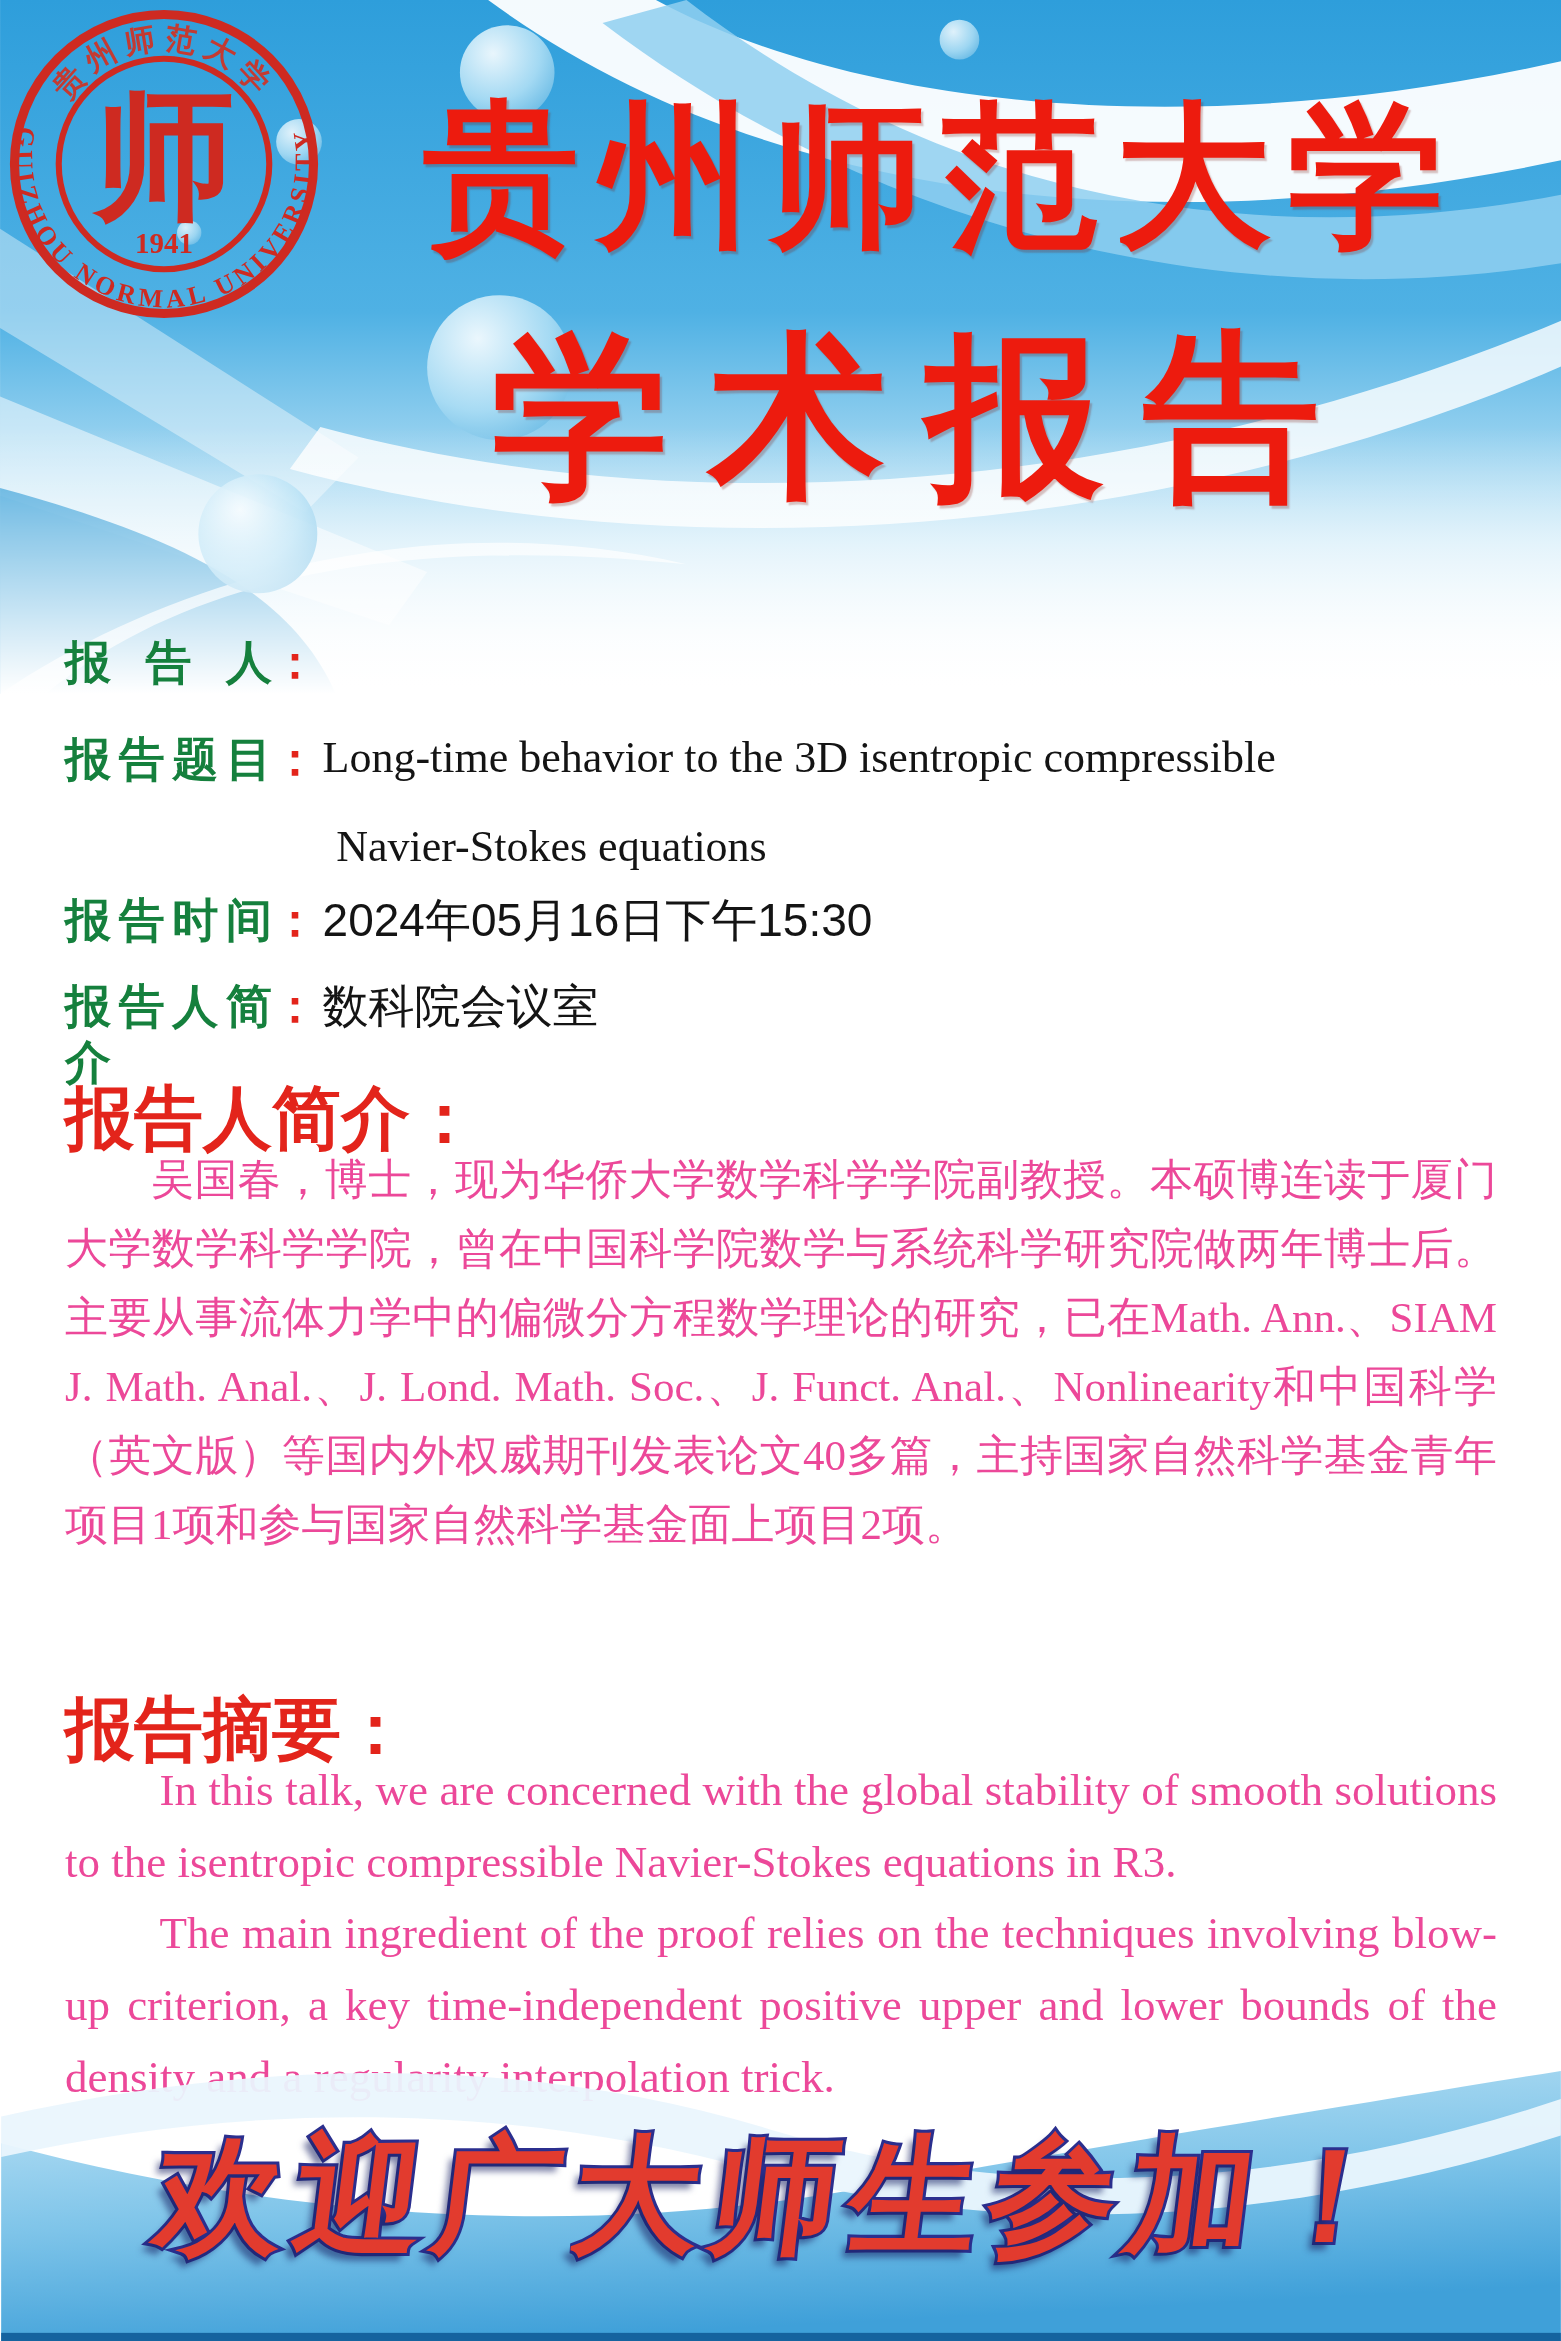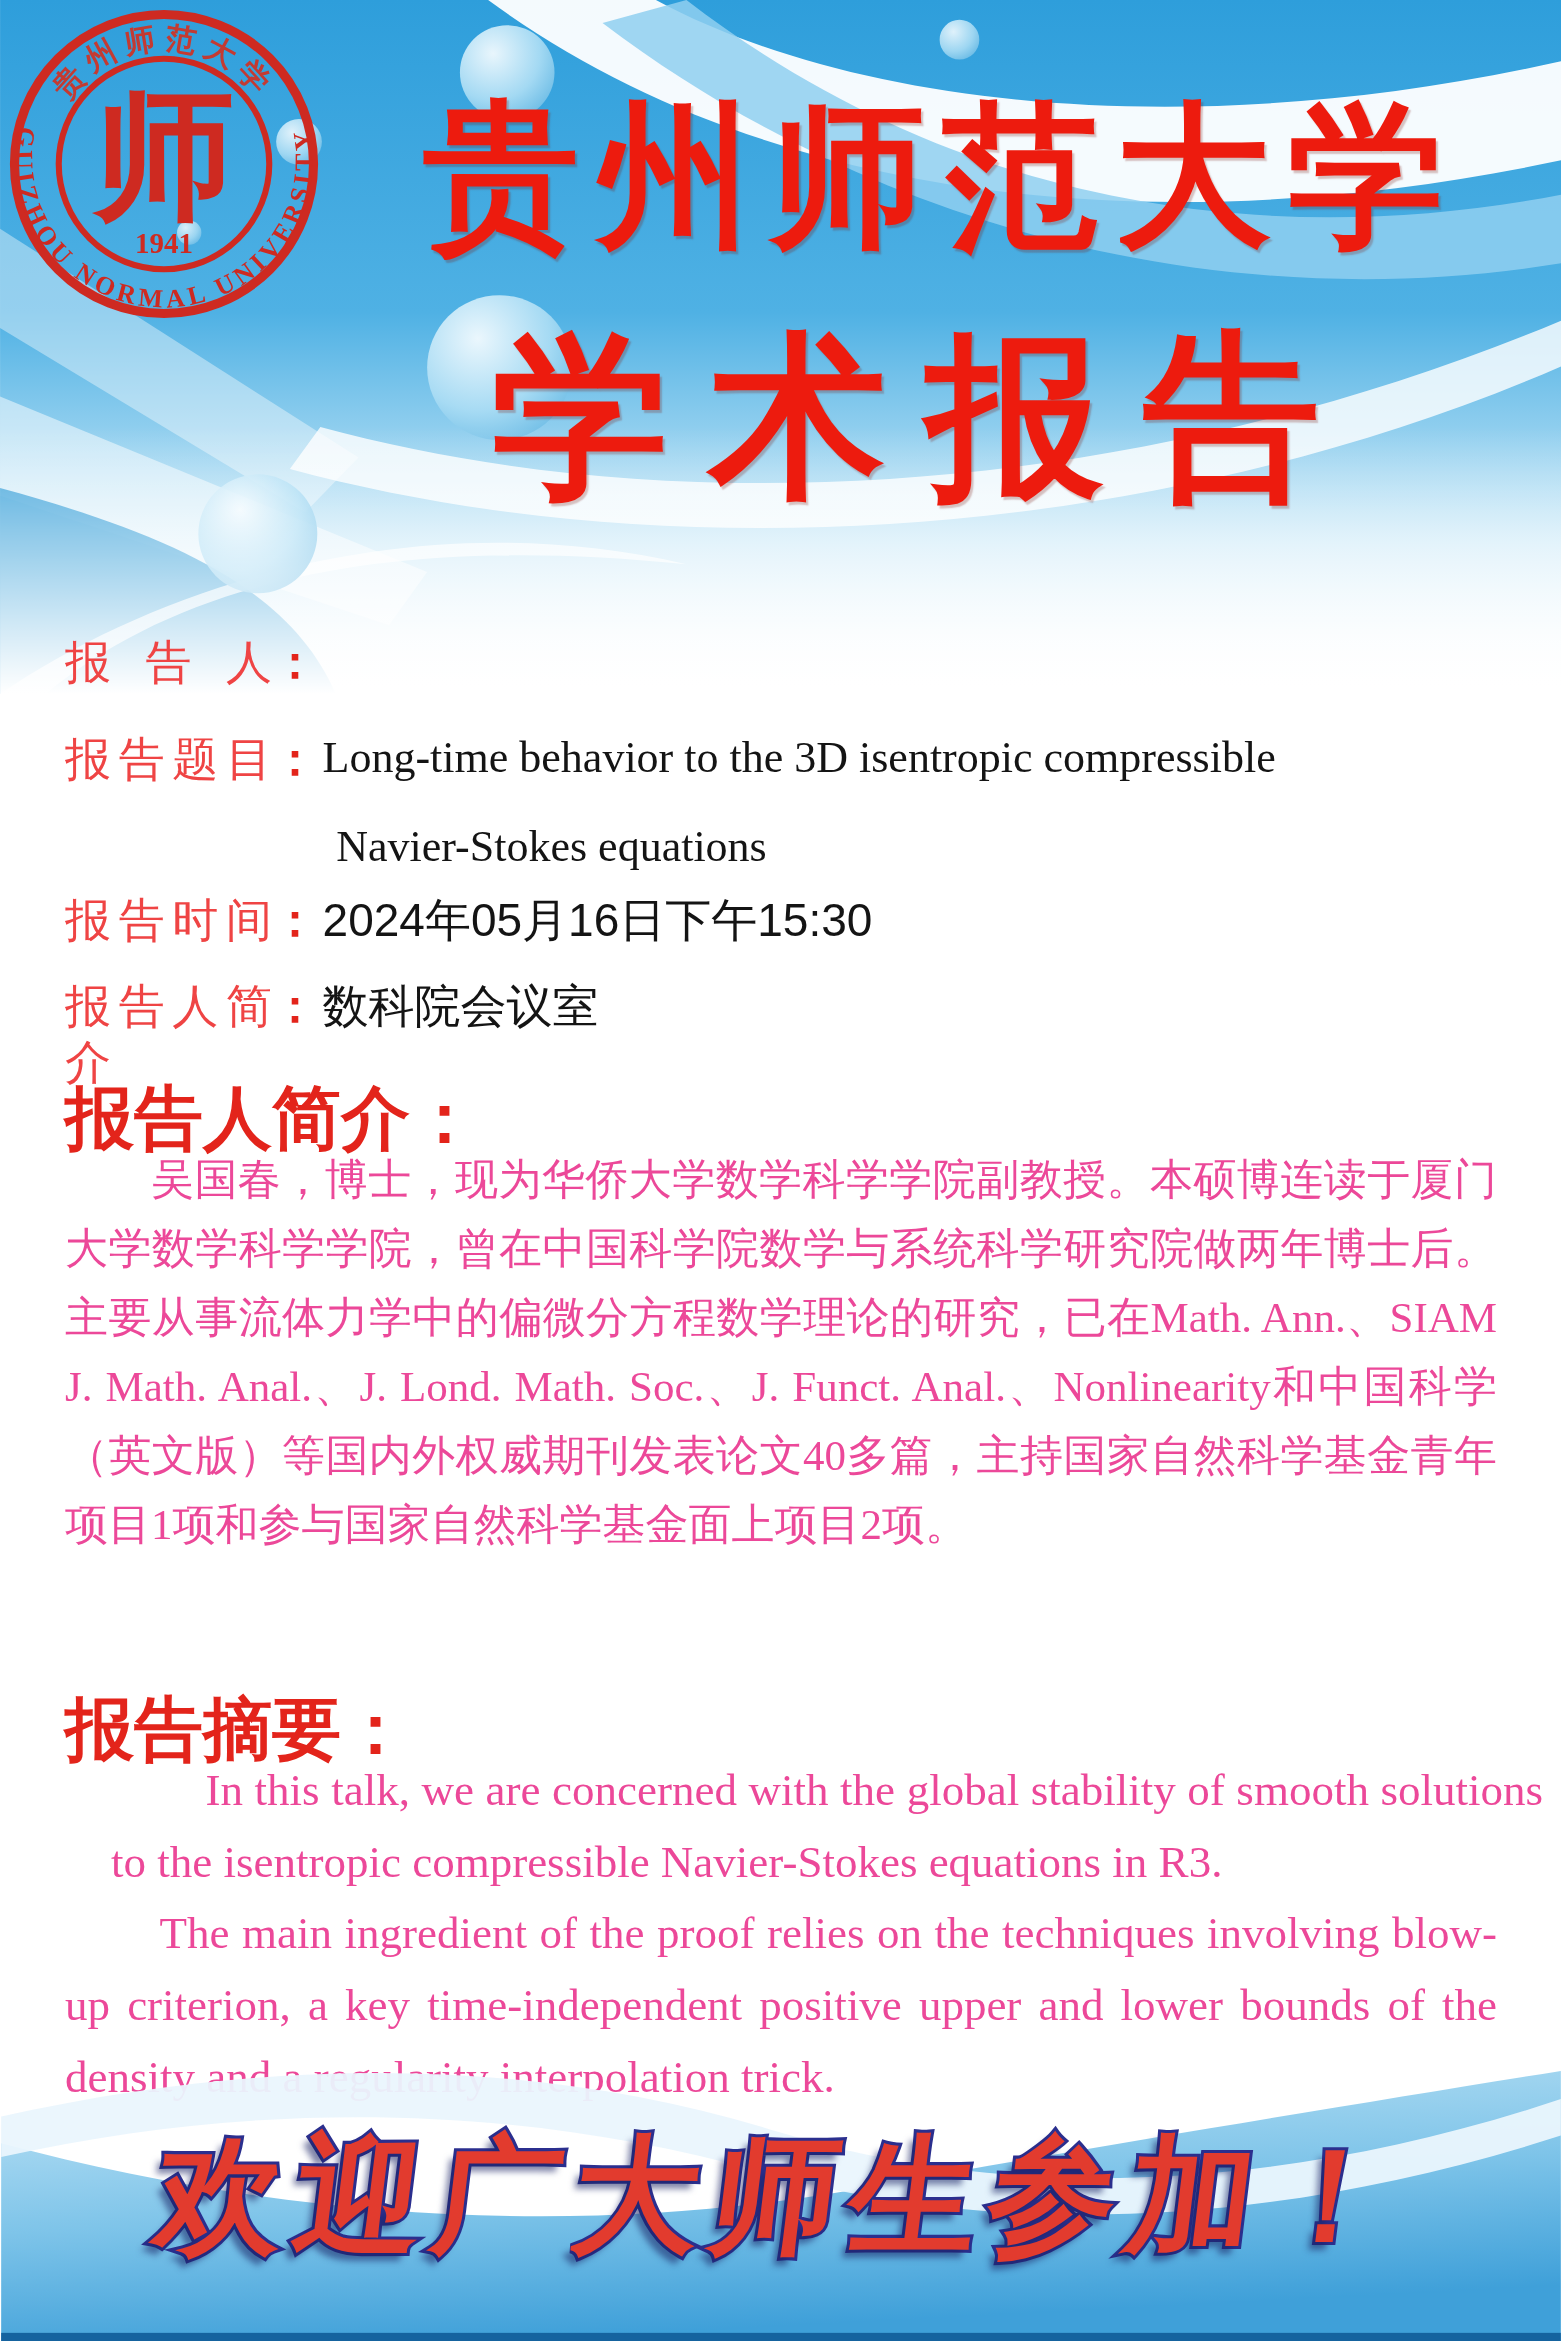--- a/index.html
+++ b/index.html
@@ -15,21 +15,21 @@
   .title-line{
     position:absolute;color:#ED1B0E;font-weight:900;line-height:1;
     white-space:nowrap;text-shadow:2.3px 3.1px 1.5px rgba(120,20,10,0.25);
     font-family:"Liberation Sans",sans-serif;
   }
   .title-1{top:98px;left:423px;font-size:156px;letter-spacing:17px;}
   .title-2{top:329px;left:467px;font-size:177px;letter-spacing:40px;margin-left:25px;}
   
   .info-row{position:absolute;left:65px;width:1432px;display:flex;align-items:flex-start;font-size:46px;line-height:1.22;}
   .info-label{
-    display:inline-block;width:207px;color:#ef4444;font-weight:400;
+    display:inline-block;width:207px;color:#15803d;font-weight:700;
     text-align:justify;text-align-last:justify;flex:0 0 207px;
   }
   .info-colon{color:#E3241B;font-weight:700;flex:0 0 auto;}
   .info-value{color:#141414;padding-left:4.6px;}
   .value-serif{font-family:"Liberation Serif",serif;font-size:44px;}
   .value-serif .line2{margin-top:35px;padding-left:13.7px;}
   .section-heading{
     position:absolute;left:65px;color:#E3241B;font-weight:700;font-size:69px;line-height:1;
   }
   .body-para{
@@ -37,21 +37,21 @@
     text-align:justify;
   }
   .bio-para{
     top:1145px;font-size:43px;line-height:69px;text-indent:2em;
     font-family:"Liberation Serif","Liberation Sans",sans-serif;
   }
   .abstract-para{
     font-size:45px;line-height:72px;text-indent:2.1em;
     font-family:"Liberation Serif",serif;
   }
-  .abs-1{top:1754px;margin-left:46px;}
+  .abs-1{top:1754px;}
   .abs-2{top:1897px;}
   
   .footer{position:absolute;left:0;top:2029px;width:1562px;height:313px;}
   .footer svg{position:absolute;top:0;left:0;}
   .welcome{
     position:absolute;top:2126px;left:0;width:1562px;text-align:center;
     font-size:128px;font-weight:900;letter-spacing:10.7px;line-height:1.1;
     color:#E23B2E;-webkit-text-stroke:6.1px #2B2F8E;paint-order:stroke fill;
     transform:skewX(-7deg);white-space:nowrap;
     text-shadow:-6.1px 7.6px 6.1px rgba(25,35,100,0.55);

